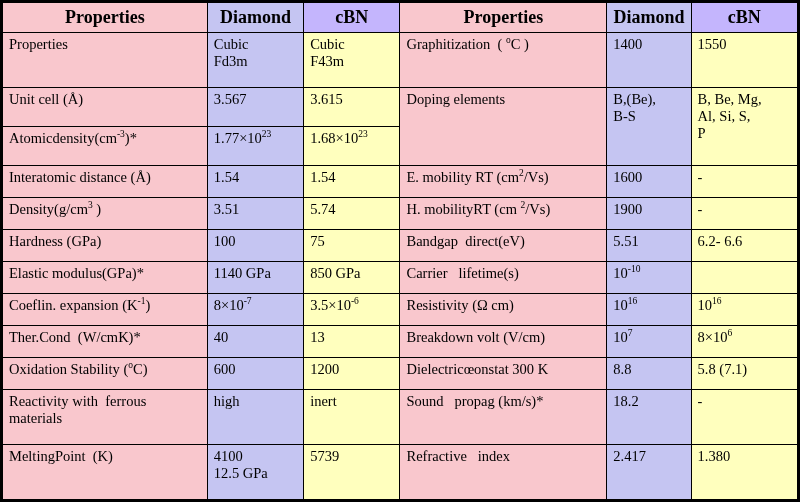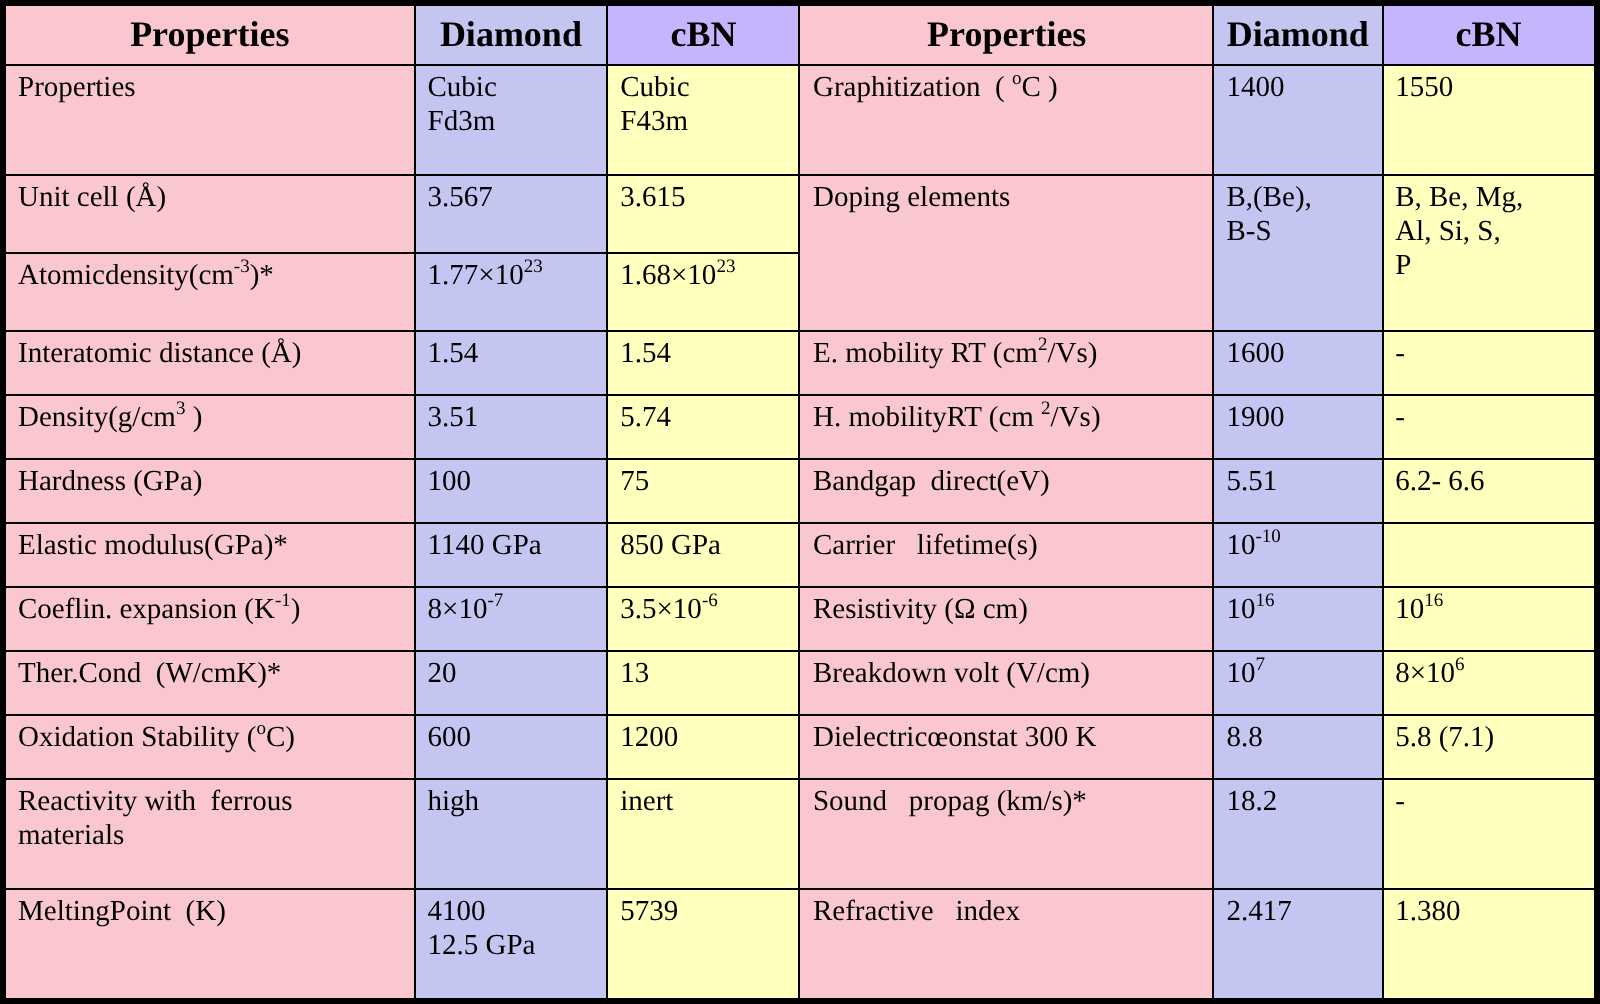--- a/index.html
+++ b/index.html
@@ -152,21 +152,21 @@
         <td class="c-pink">Coeflin. expansion (K<sup>-1</sup>)</td>
         <td class="c-blue">8×10<sup>-7</sup></td>
         <td class="c-yellow">3.5×10<sup>-6</sup></td>
         <td class="c-pink">Resistivity (Ω cm)</td>
         <td class="c-blue">10<sup>16</sup></td>
         <td class="c-yellow">10<sup>16</sup></td>
       </tr>
 
       <tr>
         <td class="c-pink">Ther.Cond&nbsp; (W/cmK)*</td>
-        <td class="c-blue">20</td>
+        <td class="c-blue">40</td>
         <td class="c-yellow">13</td>
         <td class="c-pink">Breakdown volt (V/cm)</td>
         <td class="c-blue">10<sup>7</sup></td>
         <td class="c-yellow">8×10<sup>6</sup></td>
       </tr>
 
       <tr>
         <td class="c-pink">Oxidation Stability (<sup>o</sup>C)</td>
         <td class="c-blue">600</td>
         <td class="c-yellow">1200</td>

